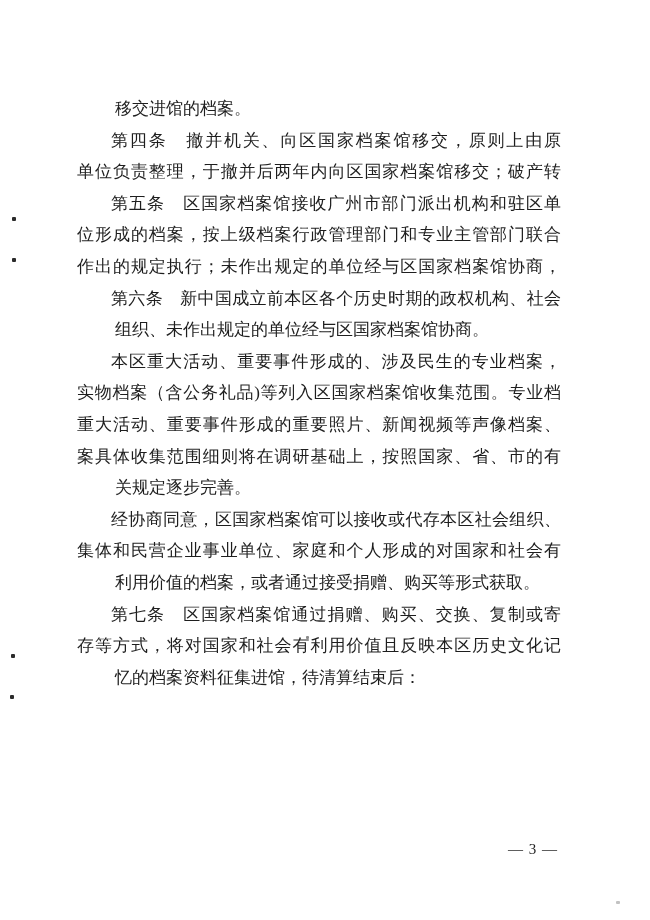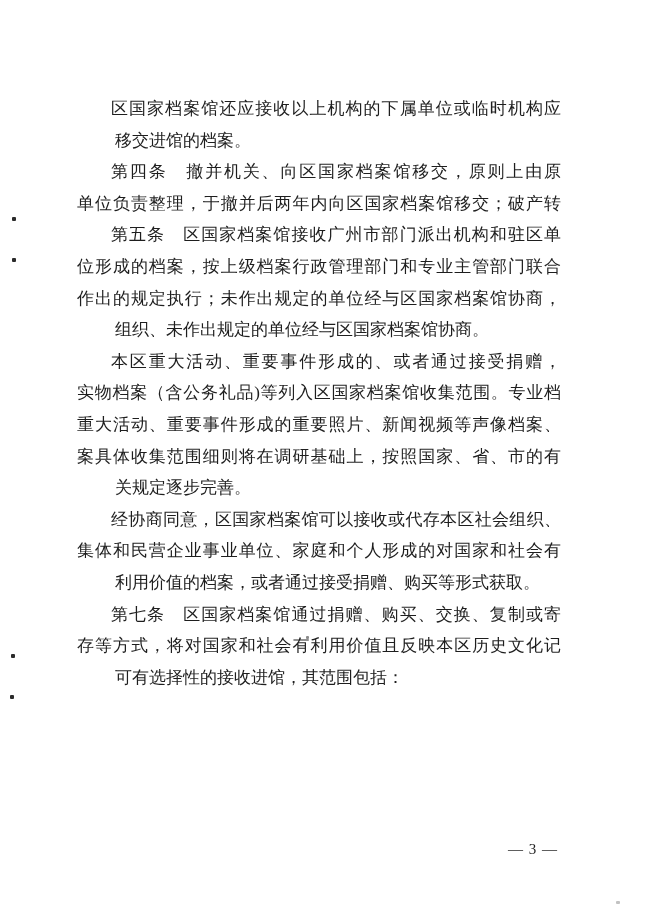--- a/index.html
+++ b/index.html
@@ -76,36 +76,36 @@
 <div class="page">
 
   <div class="speck" style="left:12px; top:217px;"></div>
   <div class="speck" style="left:12px; top:258px;"></div>
   <div class="speck" style="left:11px; top:654px;"></div>
   <div class="speck" style="left:10px; top:695px;"></div>
   <div class="speck faint" style="left:306px; top:636px;"></div>
   <div class="speck lighter" style="left:616px; top:901px;"></div>
 
   <div class="text-block">
-    <div class="line indent fill">区国家档案馆还应接收以上机构的下属单位或临时机构应</div>
     <div class="line end">移交进馆的档案。</div>
     <div class="line indent fill">第四条　撤并机关、向区国家档案馆移交，原则上由原</div>
     <div class="line fill">单位负责整理，于撤并后两年内向区国家档案馆移交；破产转</div>
     <div class="line indent fill">第五条　区国家档案馆接收广州市部门派出机构和驻区单</div>
     <div class="line fill">位形成的档案，按上级档案行政管理部门和专业主管部门联合</div>
     <div class="line fill">作出的规定执行；未作出规定的单位经与区国家档案馆协商，</div>
+    <div class="line indent fill">第六条　新中国成立前本区各个历史时期的政权机构、社会</div>
     <div class="line end">组织、未作出规定的单位经与区国家档案馆协商。</div>
-    <div class="line indent fill">本区重大活动、重要事件形成的、或者通过接受捐赠，</div>
+    <div class="line indent fill">本区重大活动、重要事件形成的、涉及民生的专业档案，</div>
     <div class="line fill">实物档案（含公务礼品)等列入区国家档案馆收集范围。专业档</div>
     <div class="line fill">重大活动、重要事件形成的重要照片、新闻视频等声像档案、</div>
     <div class="line fill">案具体收集范围细则将在调研基础上，按照国家、省、市的有</div>
     <div class="line end">关规定逐步完善。</div>
     <div class="line indent fill">经协商同意，区国家档案馆可以接收或代存本区社会组织、</div>
     <div class="line fill">集体和民营企业事业单位、家庭和个人形成的对国家和社会有</div>
     <div class="line end">利用价值的档案，或者通过接受捐赠、购买等形式获取。</div>
     <div class="line indent fill">第七条　区国家档案馆通过捐赠、购买、交换、复制或寄</div>
     <div class="line fill">存等方式，将对国家和社会有利用价值且反映本区历史文化记</div>
-    <div class="line end">可有选择性的接收进馆，其范围包括：</div>
+    <div class="line end">忆的档案资料征集进馆，待清算结束后：</div>
   </div>
 
   <div class="page-number">— 3 —</div>
 
 </div>
 
 </body></html>

